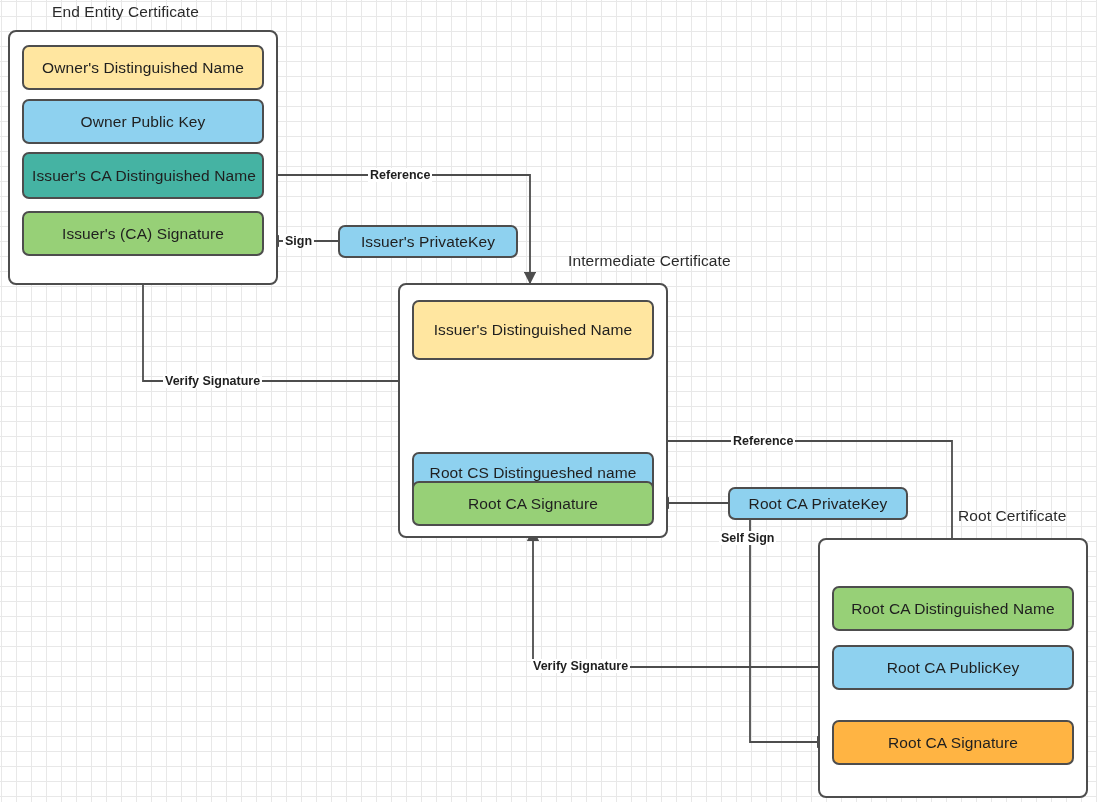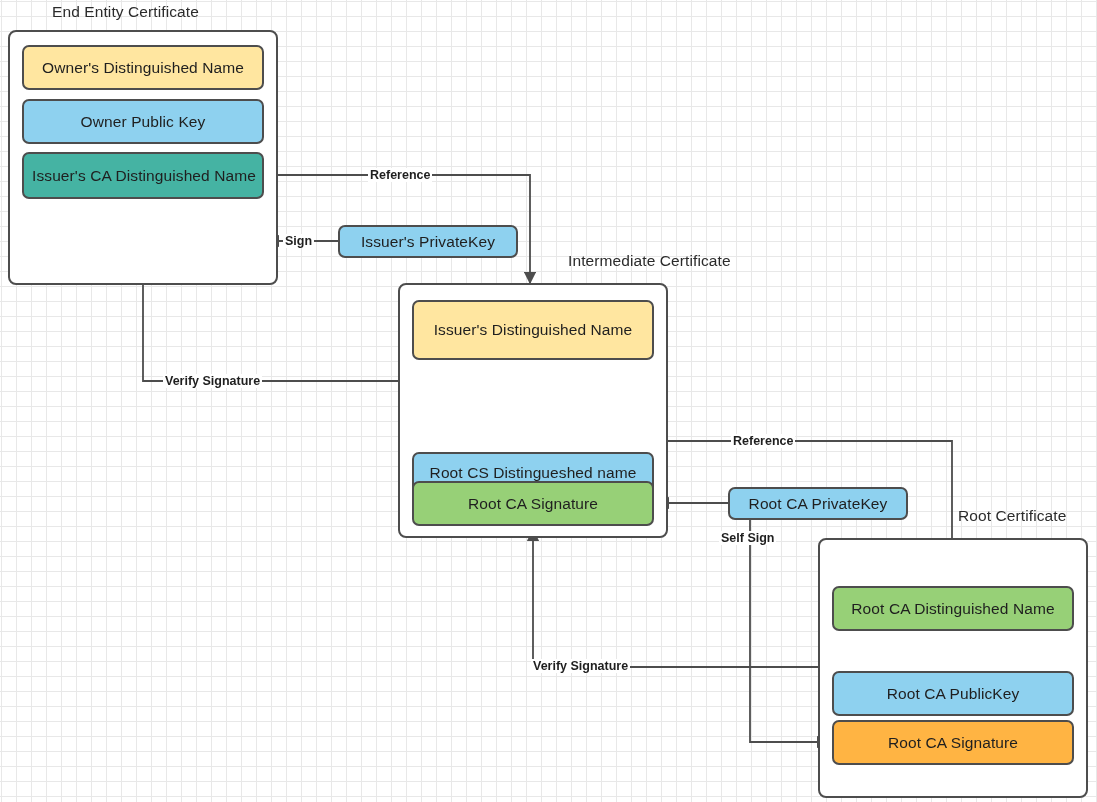--- a/index.html
+++ b/index.html
@@ -108,20 +108,21 @@
   <div class="cert-title" style="left:52px;top:3px;text-align:center;">End Entity Certificate</div>
 
   <div class="container" style="left:8px;top:30px;width:270px;height:255px;"></div>
 
   <div class="field" style="left:22px;top:45px;width:242px;height:45px;background:#ffe6a0;">Owner's Distinguished Name</div>
 
   <div class="field" style="left:22px;top:99px;width:242px;height:45px;background:#8ed1ef;">Owner Public  Key</div>
 
   <div class="field" style="left:22px;top:152px;width:242px;height:47px;background:#45b3a3;padding-left:8px;">Issuer's CA Distinguished Name</div>
 
+  <div class="field" style="left:22px;top:211px;width:242px;height:45px;background:#97d077;">Issuer's (CA) Signature</div>
 
   <div class="keybox" style="left:338px;top:225px;width:180px;height:33px;background:#8ed1ef;">Issuer's PrivateKey</div>
 
   <div class="cert-title" style="left:568px;top:252px;">Intermediate Certificate</div>
 
   <div class="container" style="left:398px;top:283px;width:270px;height:255px;"></div>
 
   <div class="field" style="left:412px;top:300px;width:242px;height:60px;background:#ffe6a0;">Issuer's Distinguished Name</div>
 
 
@@ -130,21 +131,21 @@
   <div class="field" style="left:412px;top:481px;width:242px;height:45px;background:#97d077;">Root CA Signature</div>
 
   <div class="keybox" style="left:728px;top:487px;width:180px;height:33px;background:#8ed1ef;">Root CA PrivateKey</div>
 
   <div class="cert-title" style="left:958px;top:507px;">Root Certificate</div>
 
   <div class="container" style="left:818px;top:538px;width:270px;height:260px;"></div>
 
   <div class="field" style="left:832px;top:586px;width:242px;height:45px;background:#97d077;">Root CA Distinguished Name</div>
 
-  <div class="field" style="left:832px;top:645px;width:242px;height:45px;background:#8ed1ef;margin-top:26px;">Root CA PublicKey</div>
+  <div class="field" style="left:832px;top:645px;width:242px;height:45px;background:#8ed1ef;">Root CA PublicKey</div>
 
   <div class="field" style="left:832px;top:720px;width:242px;height:45px;background:#ffb443;">Root CA Signature</div>
 
   <div class="edge-label" style="left:368px;top:168px;">Reference</div>
 
   <div class="edge-label" style="left:283px;top:234px;">Sign</div>
 
   <div class="edge-label" style="left:163px;top:374px;">Verify Signature</div>
 
   <div class="edge-label" style="left:731px;top:434px;">Reference</div>

